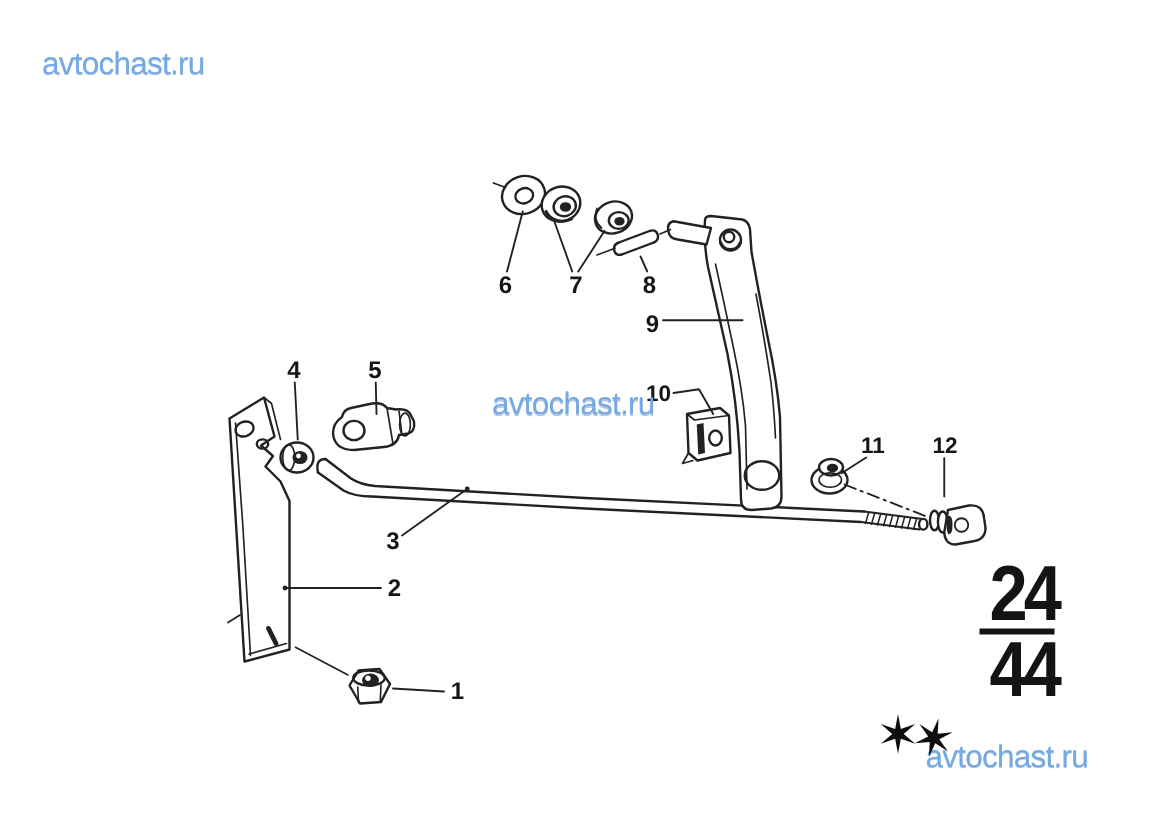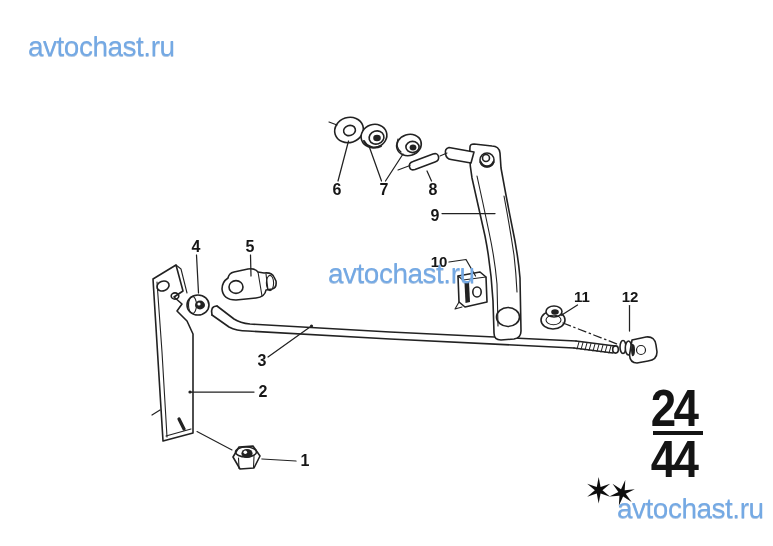--- a/index.html
+++ b/index.html
@@ -3,33 +3,33 @@
 <meta charset="utf-8">
 <style>
   html,body{margin:0;padding:0;}
   body{
     width:773px;height:546px;background:#ffffff;position:relative;overflow:hidden;
     font-family:"Liberation Sans",sans-serif;
   }
   .wm{
     position:absolute;
     color:#74a9e4;
-    font-size:28px;
+    font-size:21px;
     letter-spacing:-0.5px;
     text-shadow:0 1px 0 rgba(84,132,190,0.45);
     white-space:nowrap;
     z-index:2;
   }
   .wm-tl{left:28px;top:31px;}
   .wm-c{left:328px;top:258px;}
   .wm-br{left:617px;top:493px;}
   .diagram-svg{position:absolute;left:0;top:0;z-index:1;}
   .fraction{
-    position:absolute;left:647px;top:388px;width:62px;
-    text-align:left;color:#141414;z-index:2;
+    position:absolute;left:647px;top:376px;width:62px;
+    text-align:right;color:#141414;z-index:2;
   }
   .frac-num,.frac-den{
     font-size:52px;font-weight:700;line-height:40px;letter-spacing:-3px;
     transform:scaleX(0.88);transform-origin:center;
   }
   .frac-rule{border-top:4px solid #141414;width:50px;margin:3px auto 4px auto;height:0;}
   .stars{
     position:absolute;left:584px;top:473px;z-index:3;color:#0d0d0d;
     font-size:35px;line-height:1;letter-spacing:-5px;white-space:nowrap;
   }

